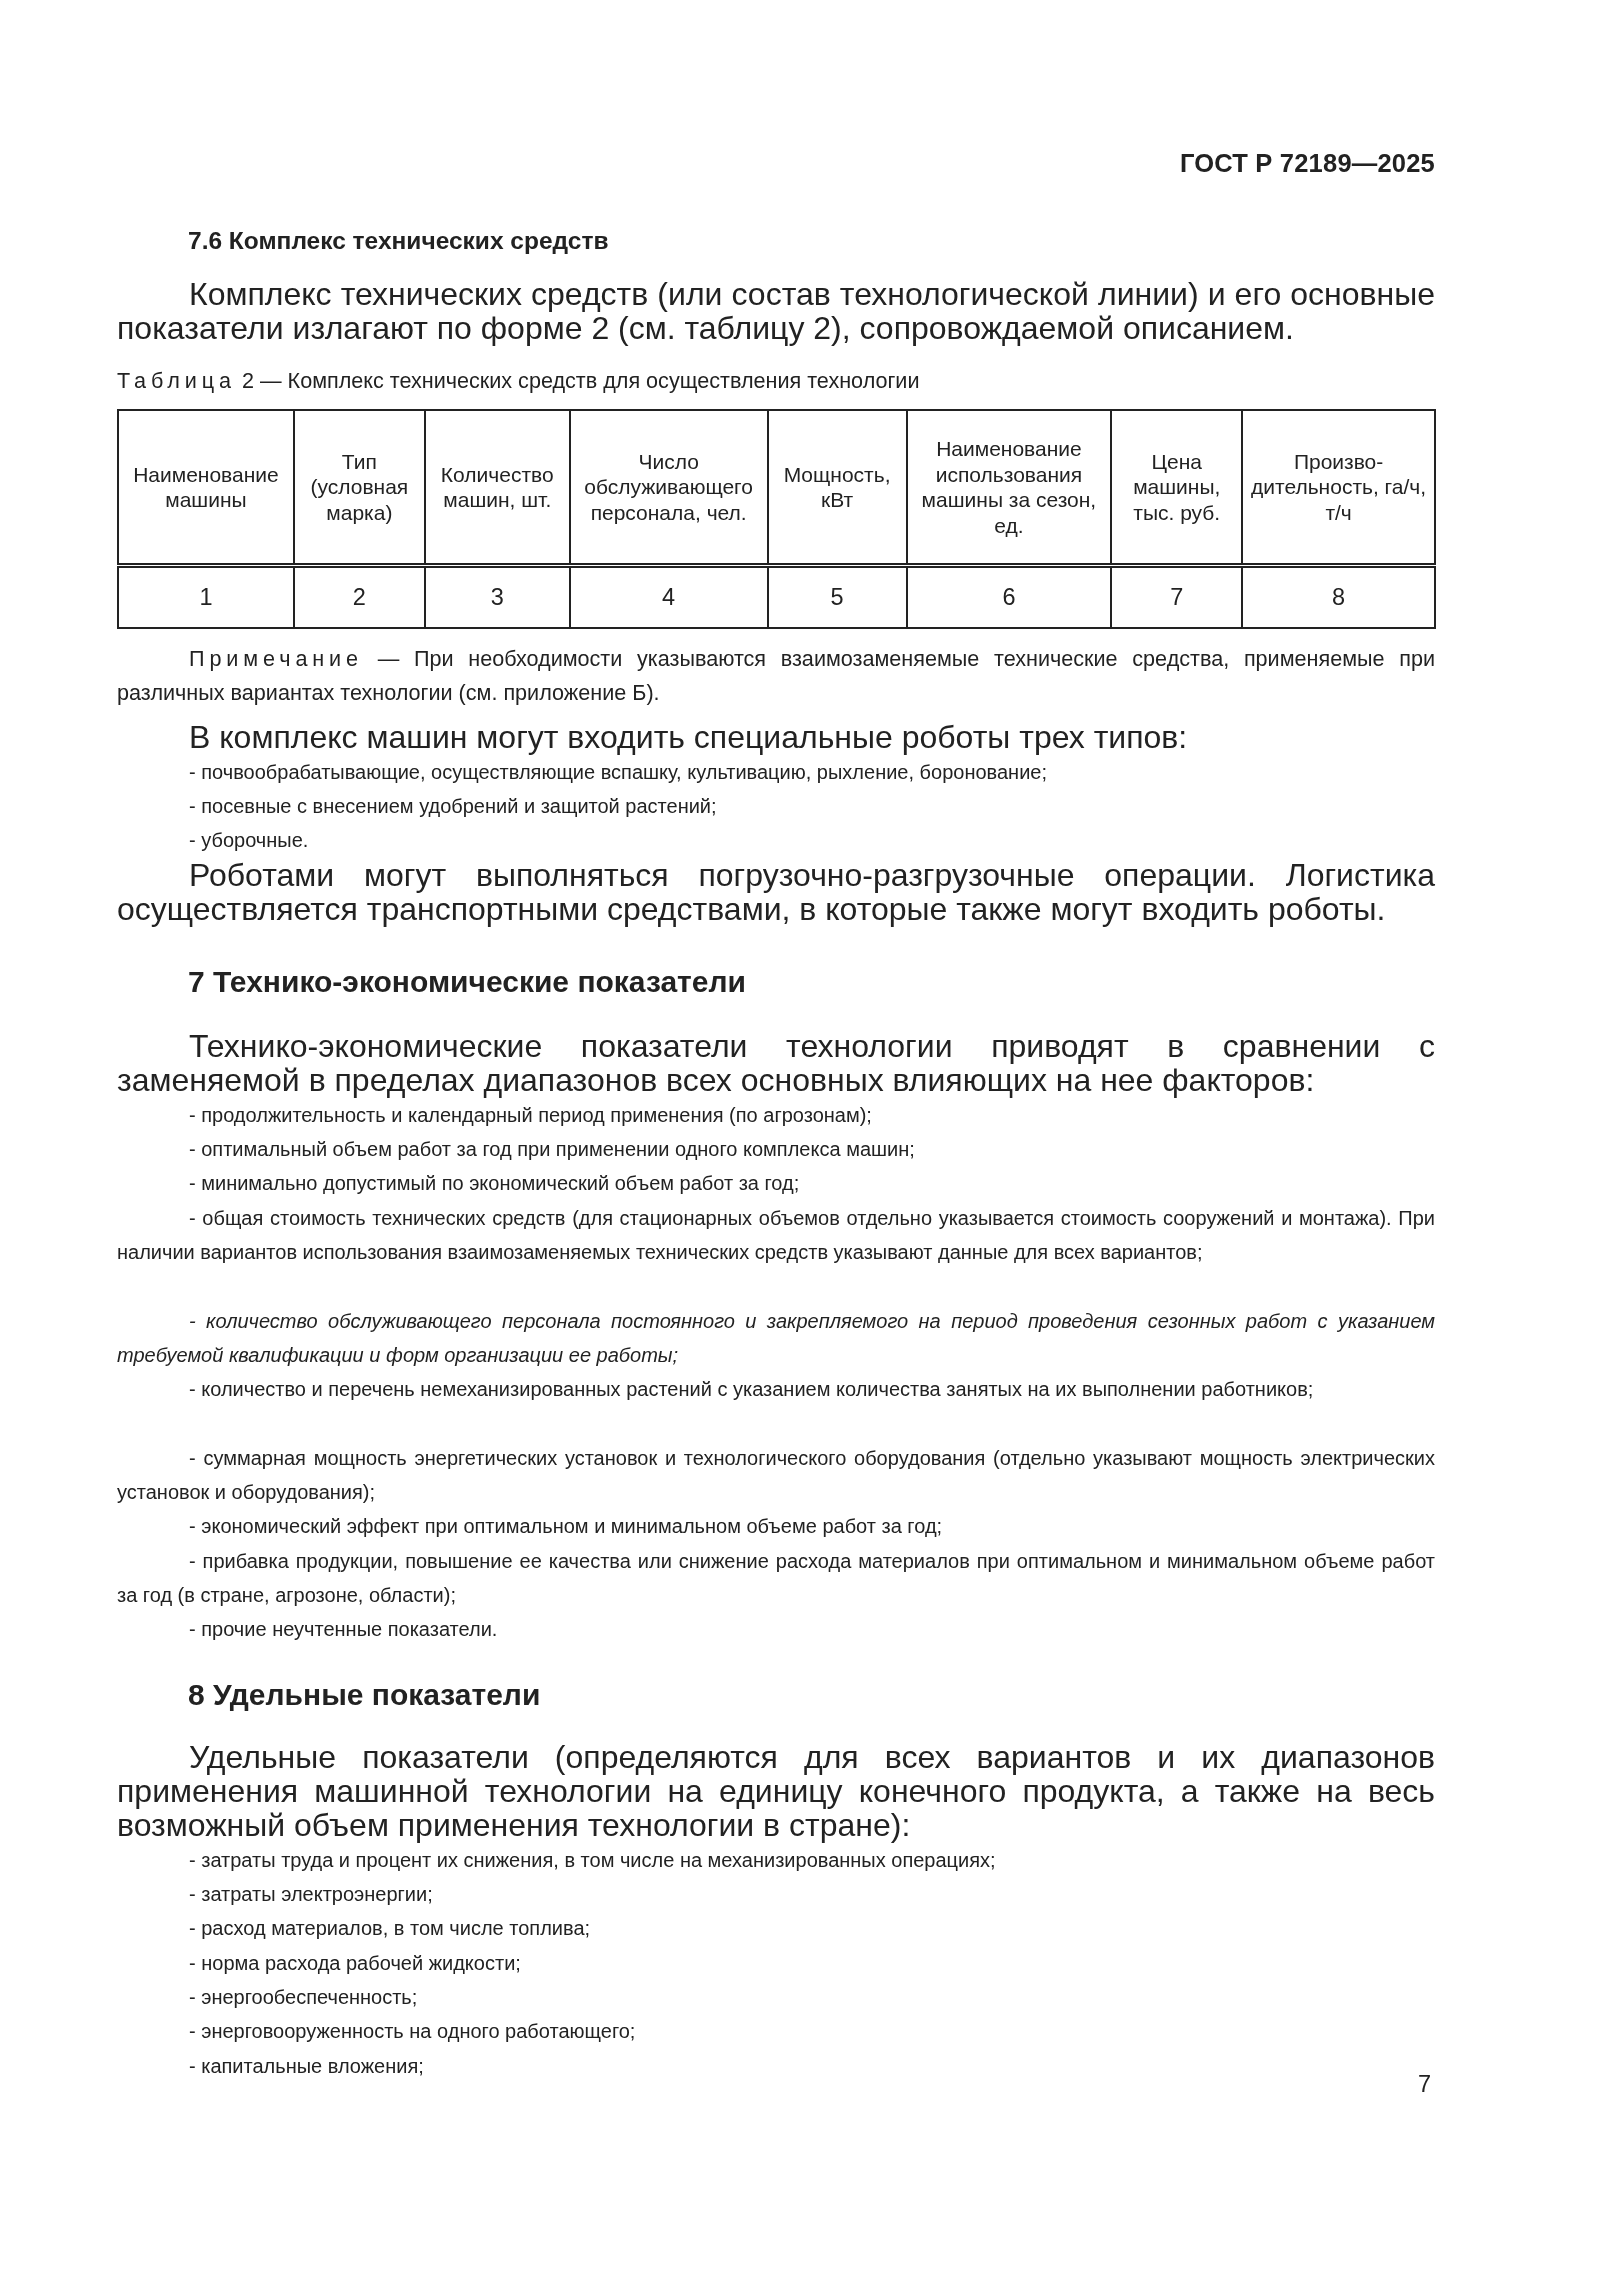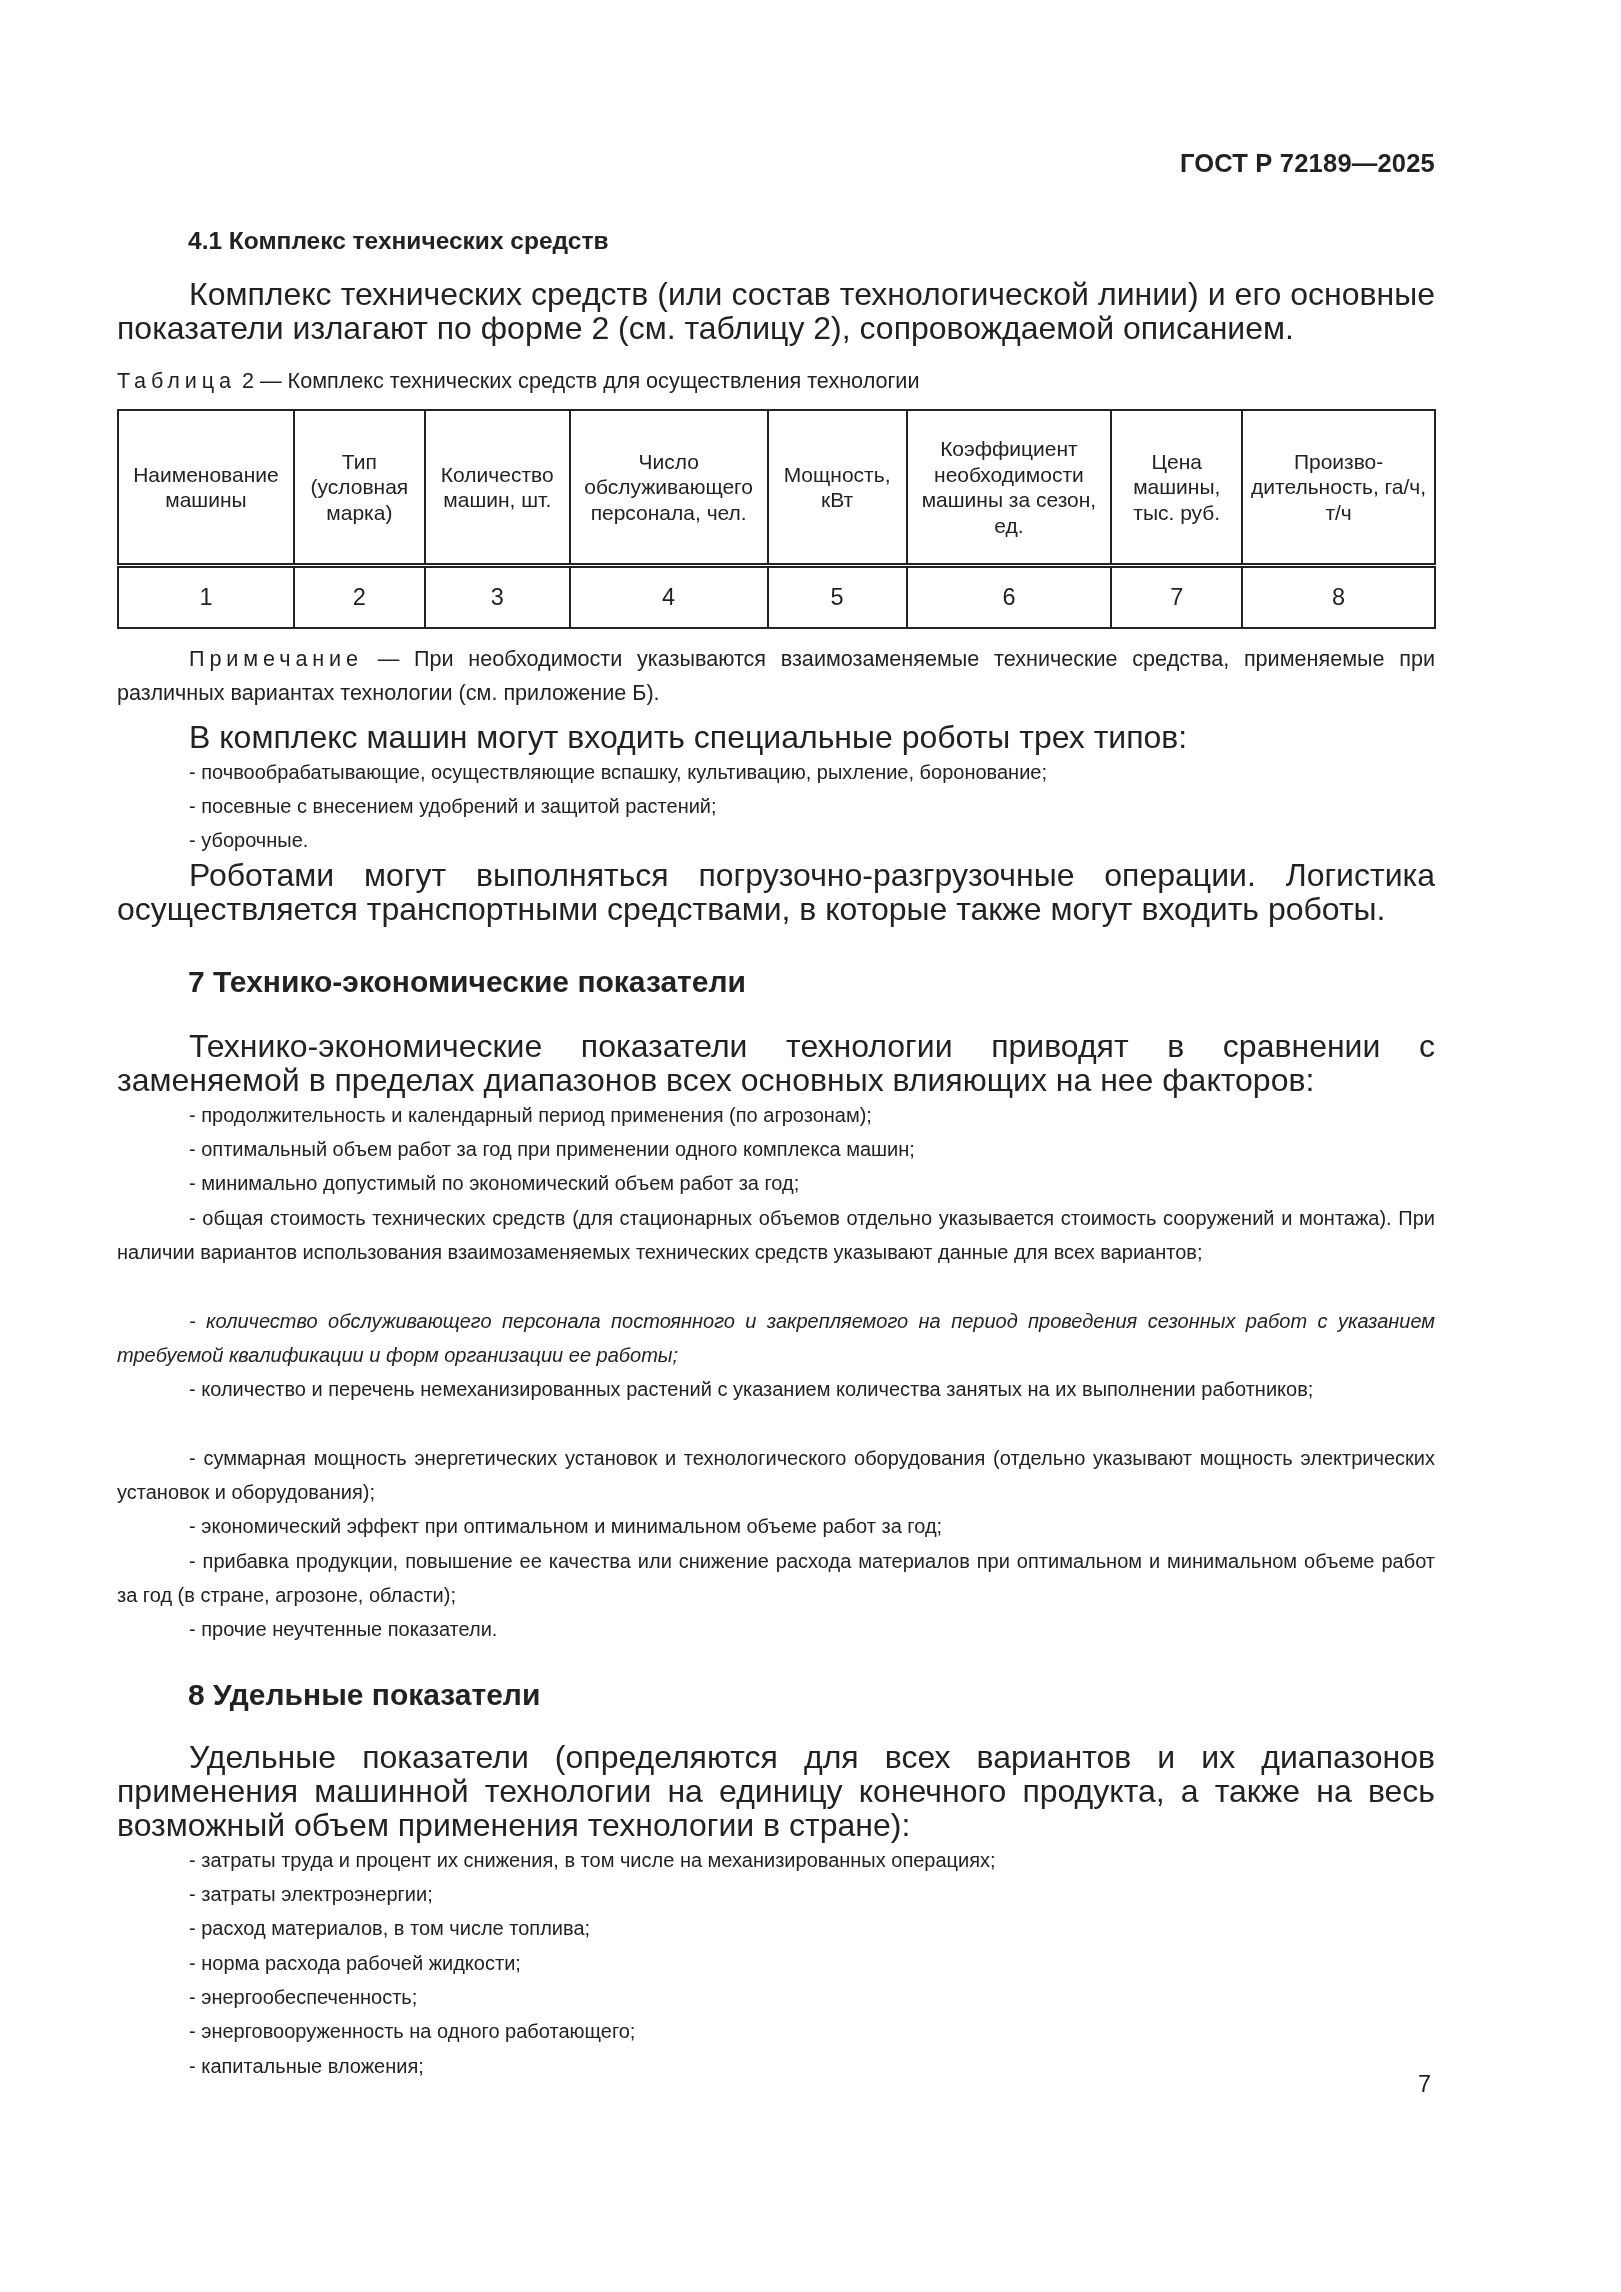--- a/index.html
+++ b/index.html
@@ -57,21 +57,21 @@
       position: absolute; left: 1418px; top: 2071px; font-size: 23.5px;
     }
   </style>
 </head>
 <body>
 
 <div>
 
   <div class="doc-code">ГОСТ Р 72189—2025</div>
 
-  <div class="h-sub">4.1 Комплекс технических средств</div>
+  <div class="h-sub">7.6 Комплекс технических средств</div>
 
   <p class="para last-left" style="top:277px;">Комплекс технических средств (или состав технологической линии) и его основные показатели излагают по форме 2 (см. таблицу 2), сопровождаемой описанием.</p>
 
   <div class="caption">
     <span class="spaced">Таблица</span>
     <span>2 — Комплекс технических средств для осуществления технологии</span>
   </div>
 
   <table class="t2">
     <colgroup>
@@ -84,21 +84,21 @@
         <col style="width:131px">
         <col style="width:193px">
     </colgroup>
     <thead>
       <tr>
         <th>Наименование машины</th>
         <th>Тип (условная марка)</th>
         <th>Количество машин, шт.</th>
         <th>Число обслуживающего персонала, чел.</th>
         <th>Мощность, кВт</th>
-        <th>Коэффициент необходимости машины за сезон, ед.</th>
+        <th>Наименование использования машины за сезон, ед.</th>
         <th>Цена машины, тыс. руб.</th>
         <th>Произво-дительность, га/ч, т/ч</th>
       </tr>
     </thead>
     <tbody>
       <tr>
         <td>1</td>
         <td>2</td>
         <td>3</td>
         <td>4</td>

